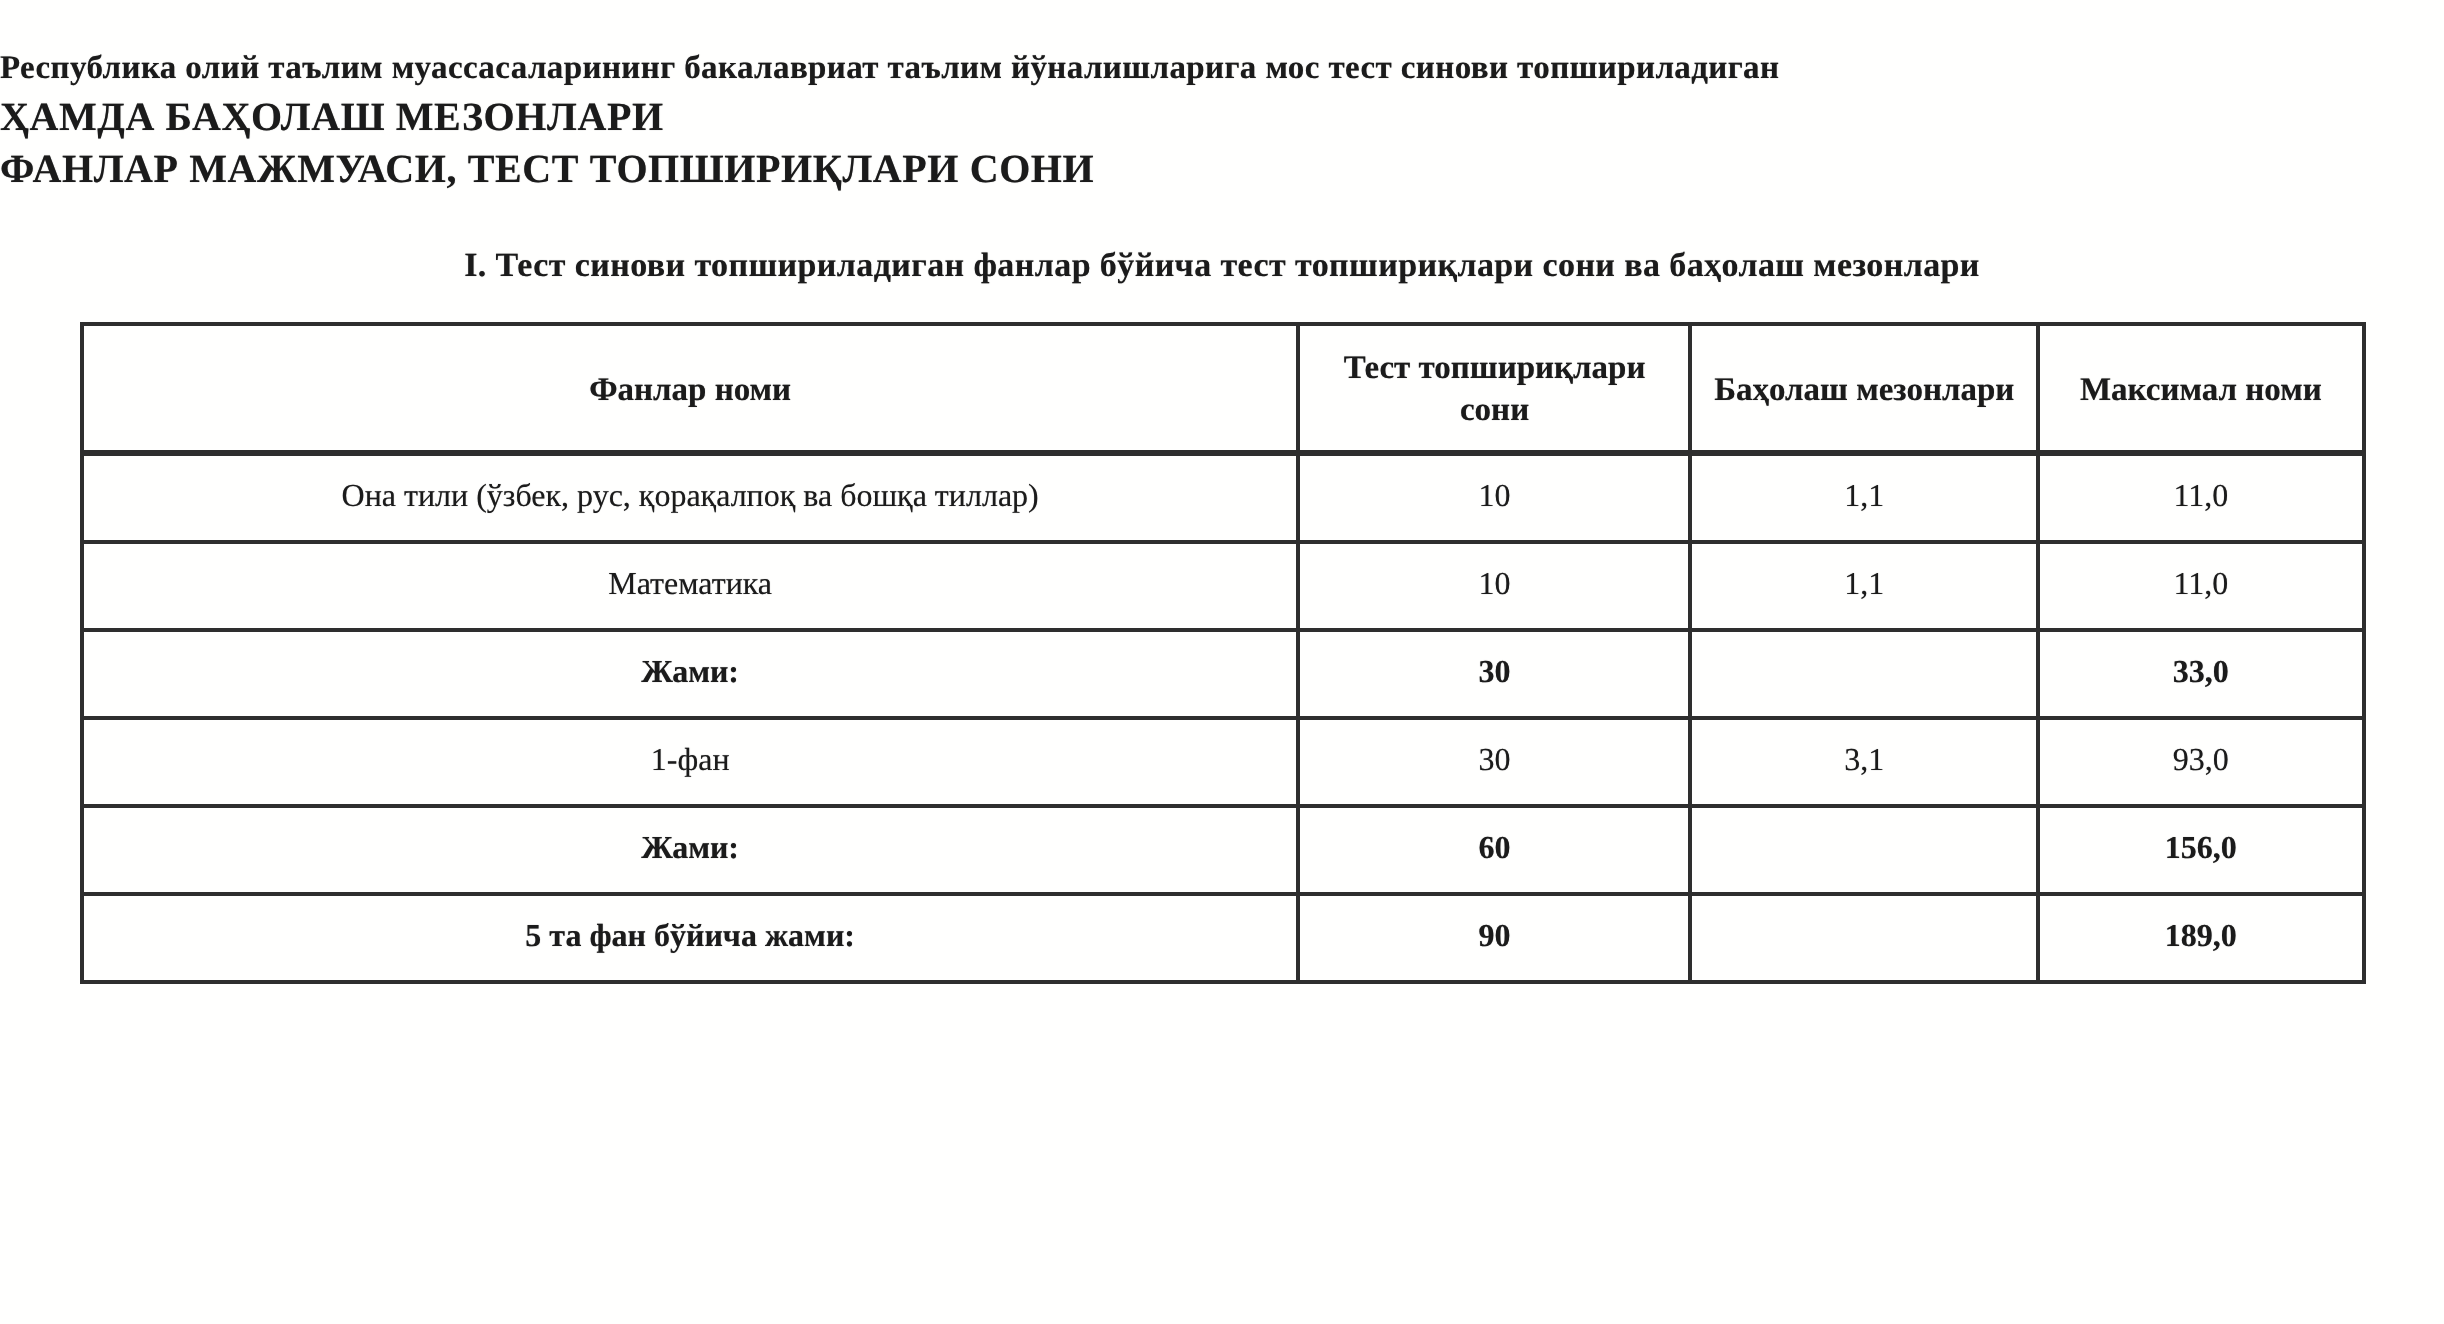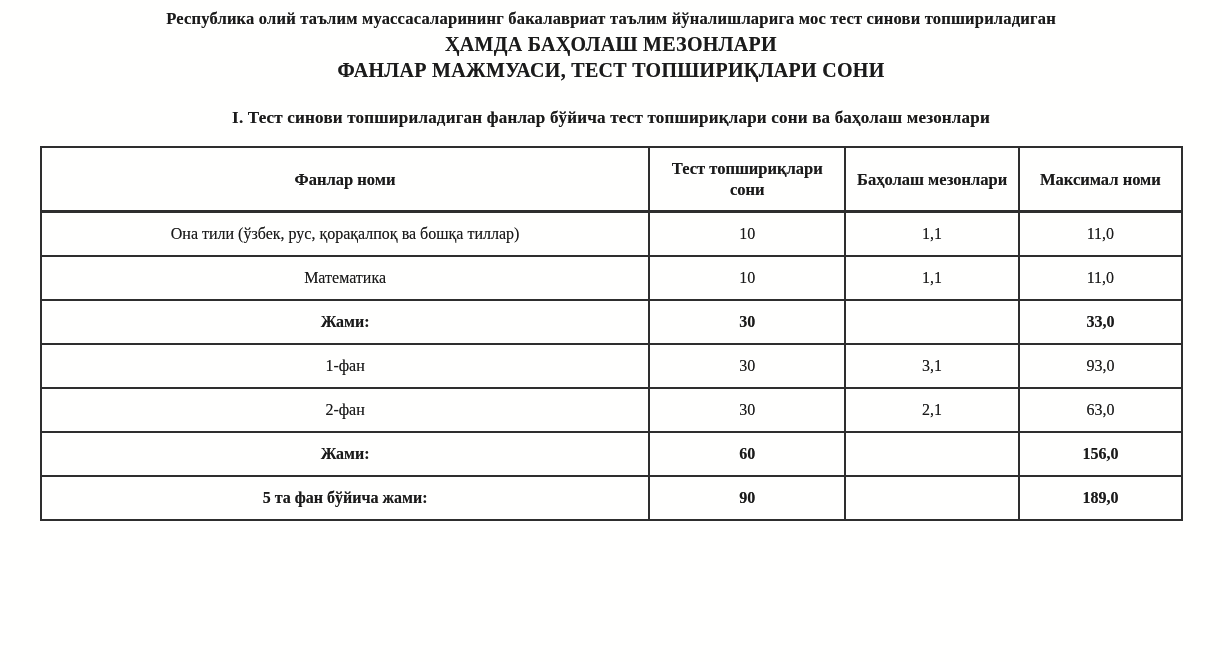--- a/index.html
+++ b/index.html
@@ -13,22 +13,22 @@
   .page {
     width: 1222px;
     height: 662px;
     font-family: "Liberation Serif", "DejaVu Serif", serif;
     color: #1b1b1b;
     background: #fffffe;
     position: relative;
     text-shadow: 0 0 0.4px rgba(20,20,20,0.55);
   }
   .title-block {
-    padding-top: 7px;
-    text-align: center;
+    padding-top: 22px;
+    text-align: left;
   }
   .title-line-1 {
     font-size: 16.5px;
     font-weight: bold;
     line-height: 24px;
     letter-spacing: 0.2px;
   }
   .title-line-caps {
     font-size: 20px;
     font-weight: bold;
@@ -129,26 +129,20 @@
           <td>30</td>
           <td></td>
           <td>33,0</td>
         </tr>
         <tr class="data-row">
           <td>1-фан</td>
           <td>30</td>
           <td>3,1</td>
           <td>93,0</td>
         </tr>
-        <tr class="data-row">
-          <td>2-фан</td>
-          <td>30</td>
-          <td>2,1</td>
-          <td>63,0</td>
-        </tr>
         <tr class="data-row total-row">
           <td>Жами:</td>
           <td>60</td>
           <td></td>
           <td>156,0</td>
         </tr>
         <tr class="data-row total-row">
           <td>5 та фан бўйича жами:</td>
           <td>90</td>
           <td></td>

